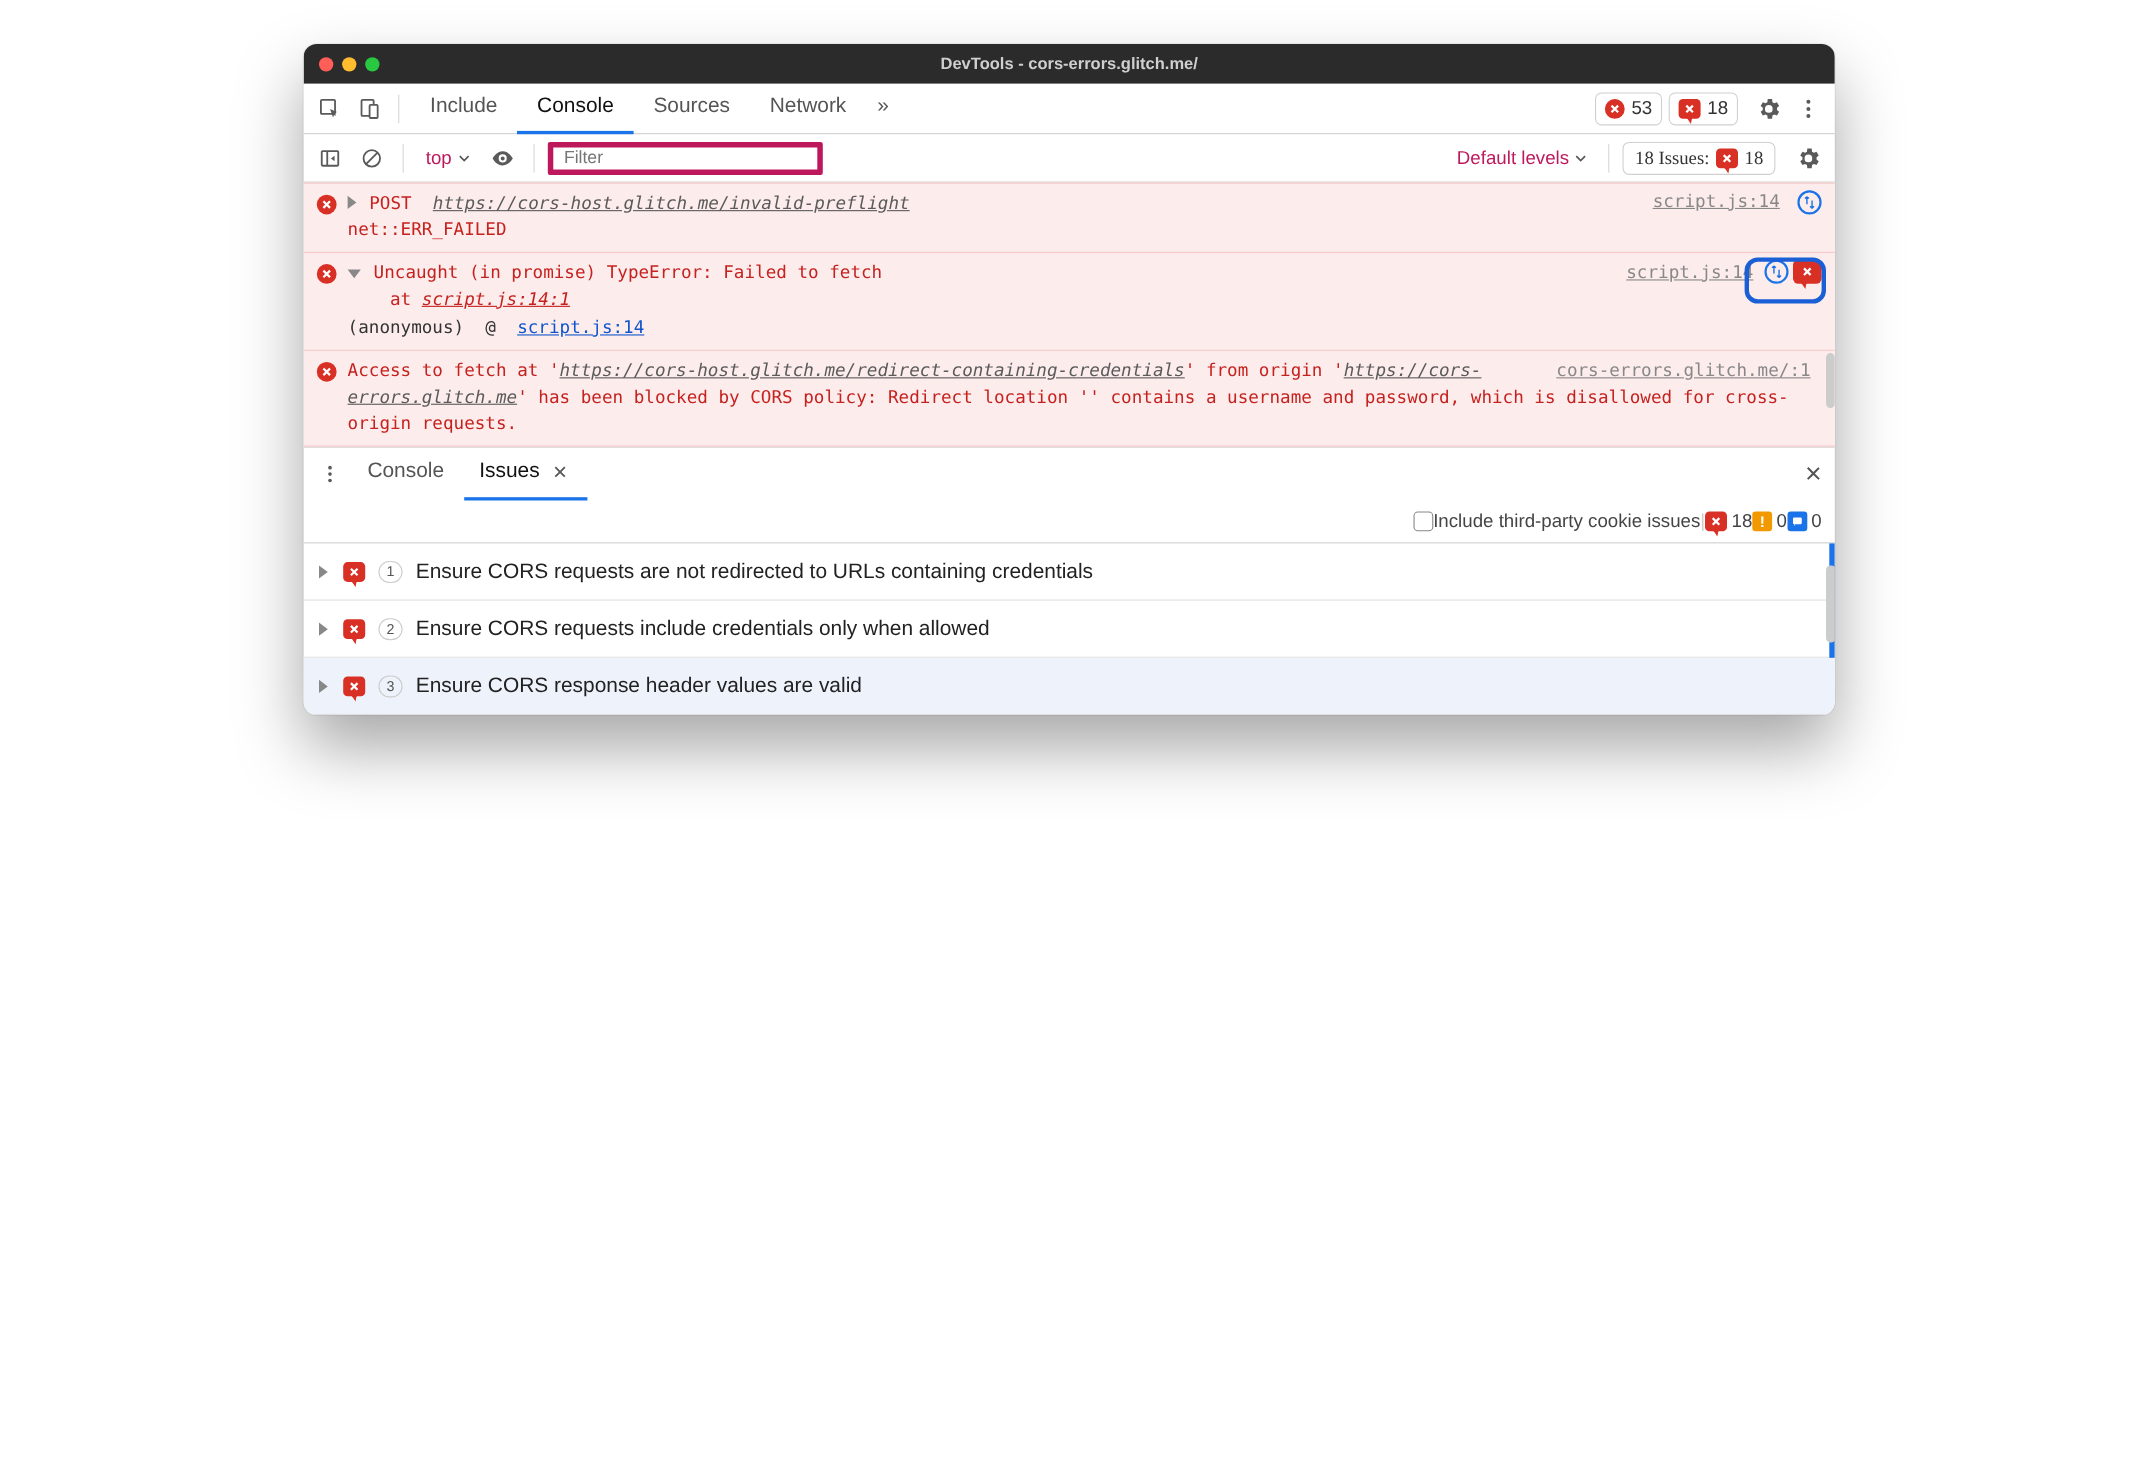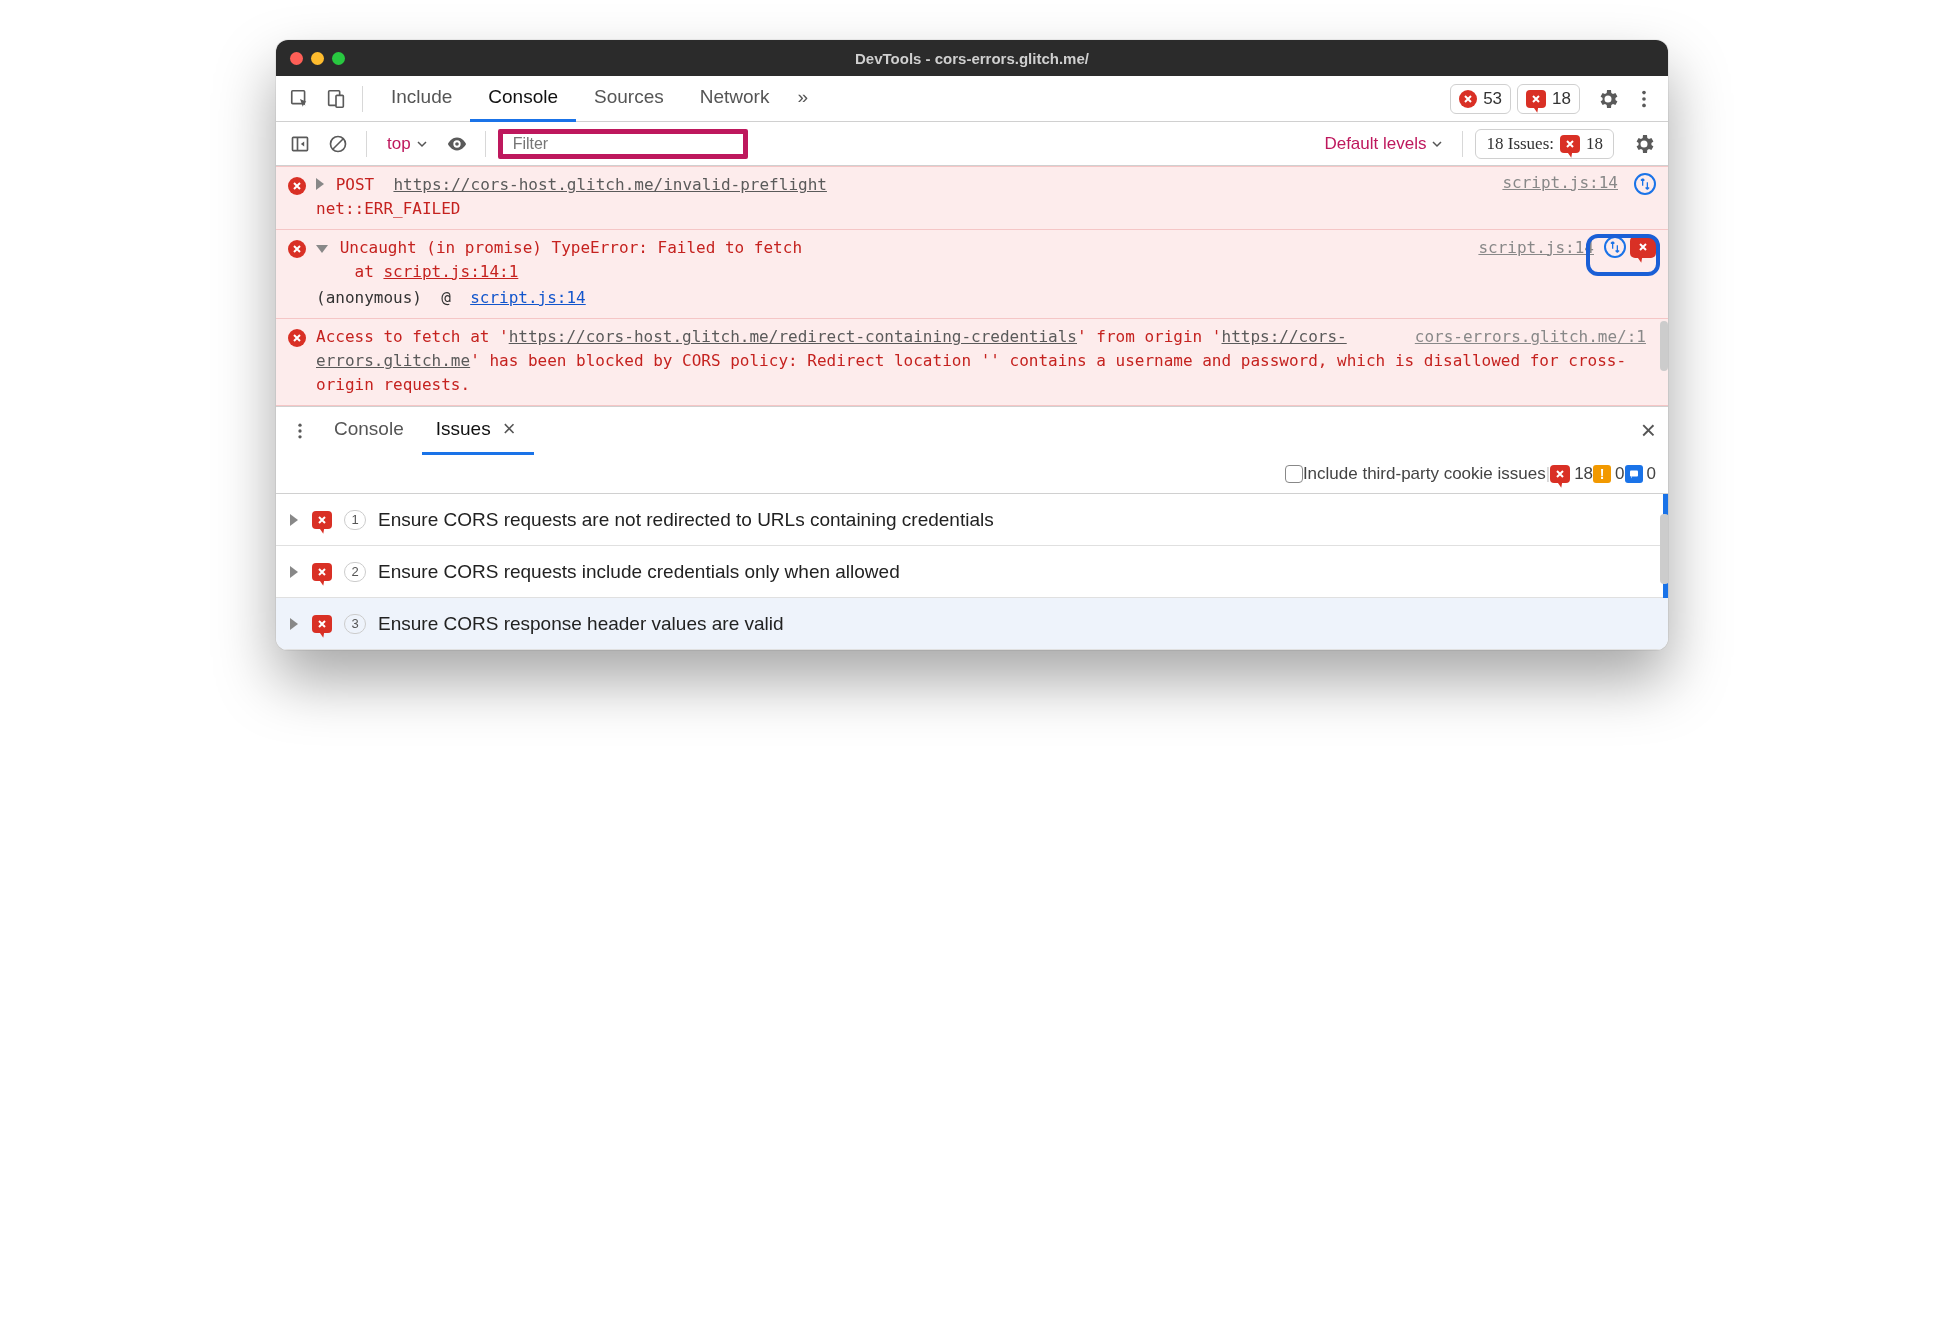--- a/index.html
+++ b/index.html
@@ -121,21 +121,21 @@
   .msg .err-circle { flex-shrink: 0; margin-top: 4px; }
   .disclosure {
     width: 0; height: 0; display: inline-block;
     margin-right: 2px;
   }
   .disc-right { border-top: 6px solid transparent; border-bottom: 6px solid transparent; border-left: 8px solid #888; }
   .disc-down { border-left: 6px solid transparent; border-right: 6px solid transparent; border-top: 8px solid #888; }
   .msg-content { flex: 1; line-height: 1.5; }
   .msg-link { flex-shrink: 0; text-decoration: underline; color: #888; }
   .msg-link-dark { color: #5a5a5a; }
-  .underline { text-decoration: underline; }
+  .underline { text-decoration: underline; font-style: italic; }
   .blue-link { color: #1155cc; text-decoration: underline; }
   .net-icon {
     flex-shrink: 0; width: 22px; height: 22px; border: 2px solid #1a73e8;
     border-radius: 50%; display: inline-flex; align-items: center; justify-content: center;
     margin-left: 6px;
   }
   .highlight-box {
     position: absolute; border: 4px solid #1a5fd6;
     border-radius: 12px; pointer-events: none;
   }

